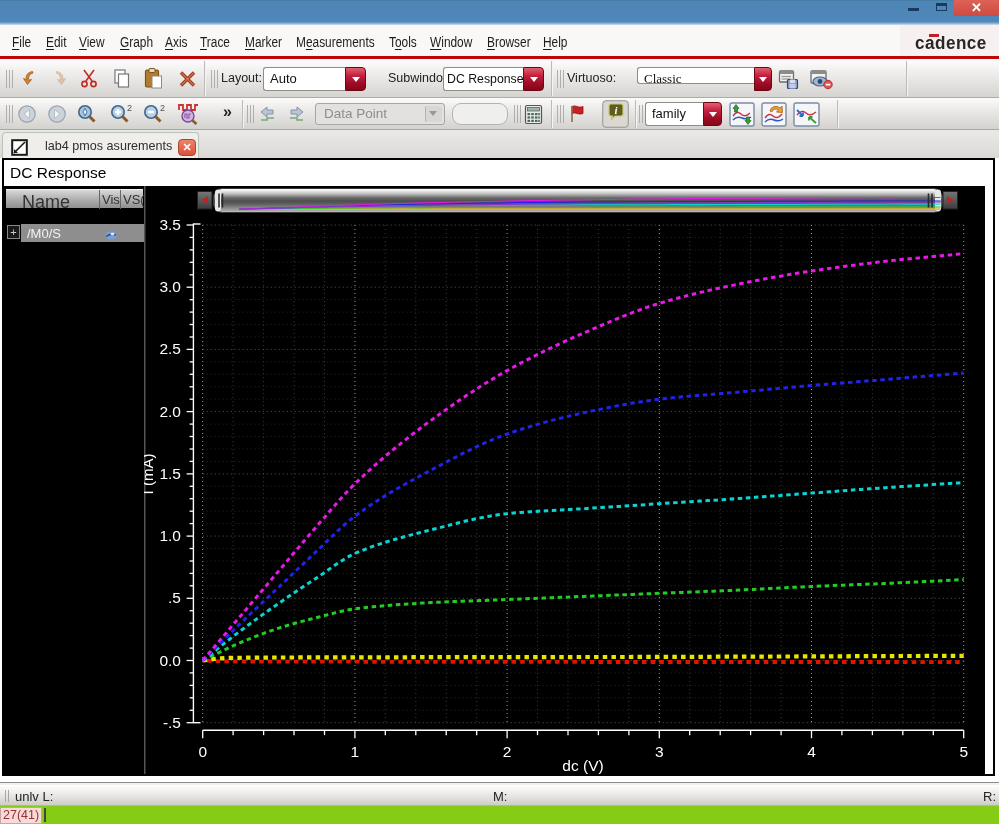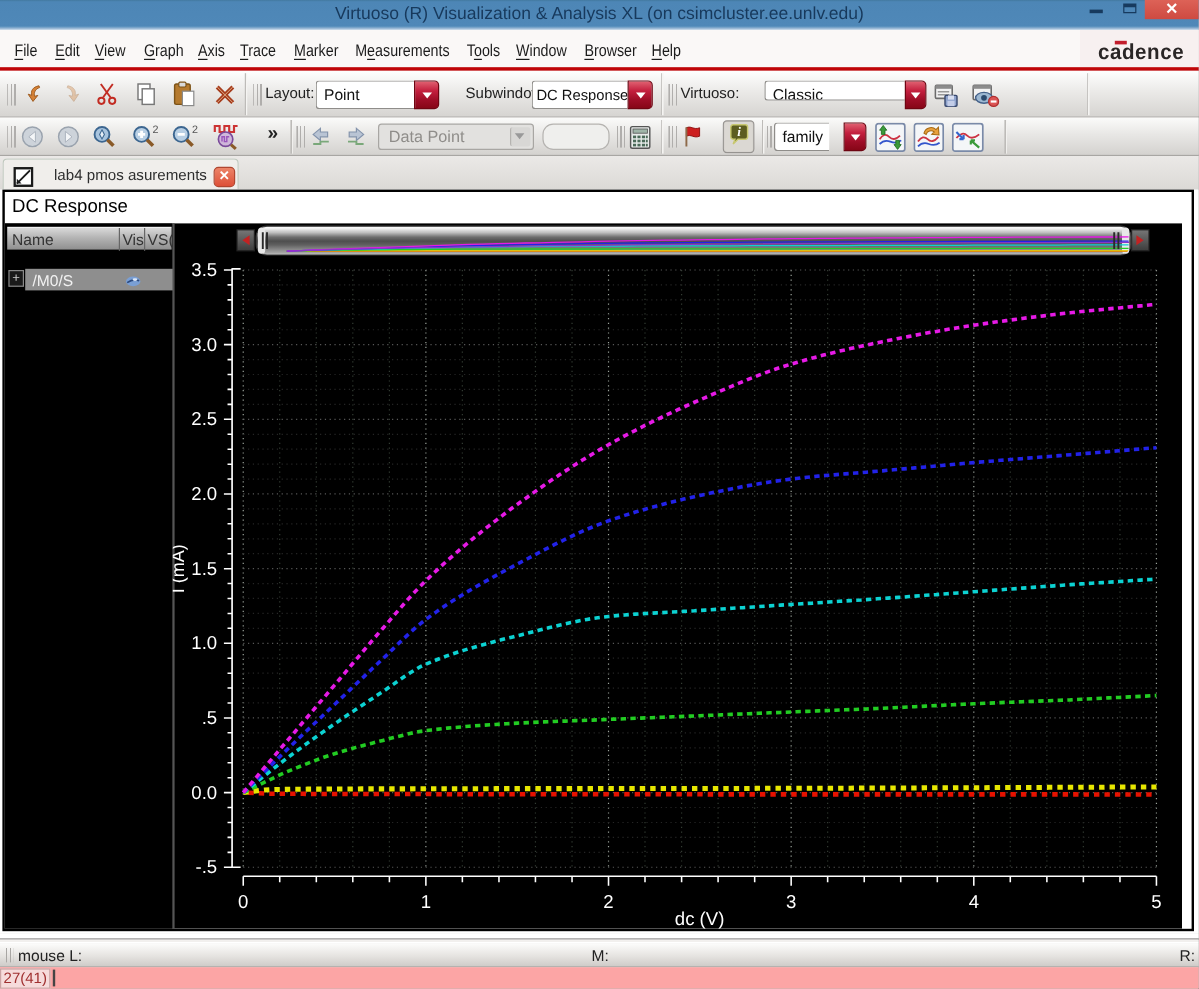--- a/index.html
+++ b/index.html
@@ -12,21 +12,20 @@
   .combo { background:#fff; border:1px solid #8f8d8a; border-right:none; border-radius:3px 0 0 3px; font-size:13px; color:#111; padding-left:6px; white-space:nowrap; overflow:hidden; }
   .rbtn { background:linear-gradient(#e06070 0%,#c41f3e 35%,#9d0d26 70%,#870617 100%); border:1px solid #6e0512; border-radius:0 4px 4px 0; }
   .rbtn:after { content:""; position:absolute; left:50%; top:50%; margin:-2px 0 0 -4px; border:4px solid transparent; border-top:5px solid #fff; }
   u { text-decoration:underline; text-underline-offset:2px; }
   .vsep { width:2px; background:linear-gradient(90deg,#bdbbb8 0 1px,#f5f4f2 1px 2px); }
 </style>
 </head>
 <body>
 
 <div class="abs" style="left:0;top:0;width:999px;height:25px;background:linear-gradient(#42799f 0%,#4d86b6 6%,#4f88b8 85%,#5e93bf 89%,#9ab9d6 95%,#d3e1ee 100%);">
-  <div class="abs" style="left:0;top:4px;width:100%;text-align:center;font-size:14.6px;color:#17395c;">Virtuoso (R) Visualization &amp; Analysis XL (on csimcluster.ee.unlv.edu)</div>
   <div class="abs" style="left:908px;top:8px;width:11px;height:3px;background:#173a5e;"></div>
   <div class="abs" style="left:936px;top:3px;width:11px;height:8px;border:1.5px solid #173a5e;border-top:3px solid #173a5e;"></div>
   <div class="abs" style="left:954px;top:0;width:45px;height:16px;background:linear-gradient(#dd6257,#ce4a41);color:#fff;text-align:center;font-size:13px;font-weight:bold;line-height:15px;">✕</div>
 </div>
 
 <div class="abs" style="left:0;top:25px;width:999px;height:31px;background:#faf8f7;">
   <div class="abs" style="left:900px;top:0;width:99px;height:31px;background:#f7f0f0;"></div>
   <div class="abs mi" style="left:12px;top:9px;"><u>F</u>ile</div>
   <div class="abs mi" style="left:46px;top:9px;"><u>E</u>dit</div>
   <div class="abs mi" style="left:79px;top:9px;"><u>V</u>iew</div>
@@ -75,29 +74,29 @@
           <line x1="17" y1="3.5" x2="4" y2="16.5"></line>
         </g>
         <g stroke="#e0b089" stroke-width="0.8">
           <line x1="4" y1="3.5" x2="17" y2="16.5"></line>
           <line x1="17" y1="3.5" x2="4" y2="16.5"></line>
         </g>
       </svg></div>
   <div class="abs vsep" style="left:204px;top:2px;height:35px;"></div>
   <div class="abs grip" style="left:211px;top:11px;"></div>
   <div class="abs lbl" style="left:221px;top:12px;">Layout:</div>
-  <div class="abs combo" style="left:263px;top:8px;width:82px;height:24px;line-height:22px;">Point</div>
+  <div class="abs combo" style="left:263px;top:8px;width:82px;height:24px;line-height:22px;">Auto</div>
   <div class="abs rbtn" style="left:345px;top:8px;width:21px;height:24px;"></div>
   <div class="abs lbl" style="left:388px;top:12px;">Subwindows:</div>
   <div class="abs combo" style="left:443px;top:8px;width:80px;height:24px;line-height:22px;font-size:12.3px;padding-left:3px;">DC Response</div>
   <div class="abs rbtn" style="left:523px;top:8px;width:21px;height:24px;"></div>
   <div class="abs vsep" style="left:551px;top:2px;height:35px;"></div>
   <div class="abs grip" style="left:557px;top:11px;"></div>
   <div class="abs lbl" style="left:567px;top:12px;">Virtuoso:</div>
-  <div class="abs combo" style="left:637px;top:8px;width:117px;height:17px;line-height:22px;">Classic</div>
+  <div class="abs combo" style="left:637px;top:8px;width:117px;height:17px;line-height:22px;font-family:Liberation Serif, serif;">Classic</div>
   <div class="abs rbtn" style="left:754px;top:8px;width:18px;height:24px;"></div>
   <div class="abs" id="ic-wsave" style="left:778px;top:10px;"><svg width="22" height="21" viewBox="0 0 22 21">
         <rect x="1.5" y="2" width="14" height="11" rx="1" fill="#f2f2f2" stroke="#6b6b6b" stroke-width="1.3"></rect>
         <rect x="1.5" y="2" width="14" height="3" fill="#8c8c8c"></rect>
         <line x1="3.5" y1="7.5" x2="13" y2="7.5" stroke="#999" stroke-width="1.3"></line>
         <line x1="3.5" y1="10" x2="13" y2="10" stroke="#999" stroke-width="1.3"></line>
         <rect x="9.5" y="10.5" width="10" height="9" rx="1" fill="#8fa3cc" stroke="#39496e" stroke-width="1.2"></rect>
         <rect x="12" y="10.5" width="5" height="3.5" fill="#d8def0"></rect>
         <rect x="11.5" y="15" width="6" height="4.5" fill="#c3cde8"></rect>
       </svg></div>
@@ -188,21 +187,21 @@
         <line x1="4" y1="2" x2="4" y2="18" stroke="#8e6a4a" stroke-width="1.6"></line>
       </svg></div>
   <div class="abs" id="ic-info" style="left:602px;top:2px;"><svg width="27" height="28" viewBox="0 0 27 28">
         <rect x="0.75" y="0.75" width="25.5" height="26.5" rx="3" fill="#d2cfca" stroke="#969390"></rect>
         <rect x="1.75" y="1.75" width="23.5" height="24.5" rx="2" fill="#dbd8d3"></rect>
         <path d="M7 6 Q7 4 9 4 L19 4 Q21 4 21 6 L21 14 Q21 16 19 16 L13 16 L9 20 L10.5 16 L9 16 Q7 16 7 14 Z" fill="#5d5d20" stroke="#c8c870" stroke-width="1.2"></path>
         <text x="14" y="13.5" font-family="Liberation Serif" font-size="11" font-style="italic" font-weight="bold" fill="#fff" text-anchor="middle">i</text>
       </svg></div>
   <div class="abs vsep" style="left:635px;top:2px;height:28px;"></div>
   <div class="abs grip" style="left:639px;top:7px;"></div>
-  <div class="abs combo" style="left:645px;top:4px;width:46px;height:24px;line-height:22px;">family</div>
+  <div class="abs combo" style="left:645px;top:4px;width:58px;height:24px;line-height:22px;">family</div>
   <div class="abs rbtn" style="left:703px;top:4px;width:19px;height:24px;"></div>
   <div class="abs" id="ic-ch1" style="left:729px;top:4px;"><svg width="26" height="25" viewBox="0 0 26 25">
         <rect x="1" y="1" width="24" height="23" rx="2" fill="#f4f6f8" stroke="#7a8aa8" stroke-width="1.4"></rect>
         <path d="M4 14 Q8 8 12 12 T21 11" fill="none" stroke="#cc3344" stroke-width="1.5"></path>
         <path d="M4 18 Q8 14 13 16 T22 15" fill="none" stroke="#3355cc" stroke-width="1.5"></path>
         <path d="M7 2.5 L10 6.5 L8.5 6.5 L8.5 10 L5.5 10 L5.5 6.5 L4 6.5 Z" fill="#3a9a3a" stroke="#1e6a1e" stroke-width="0.7"></path>
         <path d="M19 22.5 L16 18.5 L17.5 18.5 L17.5 15 L20.5 15 L20.5 18.5 L22 18.5 Z" fill="#3a9a3a" stroke="#1e6a1e" stroke-width="0.7"></path>
       </svg></div>
   <div class="abs" id="ic-ch2" style="left:761px;top:4px;"><svg width="26" height="25" viewBox="0 0 26 25">
         <rect x="1" y="1" width="24" height="23" rx="2" fill="#f4f6f8" stroke="#7a8aa8" stroke-width="1.4"></rect>
@@ -230,21 +229,21 @@
   <div class="abs" style="left:178px;top:9px;width:18px;height:17px;background:linear-gradient(#ec8468,#dd5038);border:1px solid #b04630;border-radius:4px;color:#fff;font-size:11px;font-weight:bold;text-align:center;line-height:15px;">✕</div>
 </div>
 
 <div class="abs" style="left:0;top:158px;width:999px;height:620px;background:#fff;">
   <div class="abs" style="left:2px;top:0;width:993px;height:618px;border:2px solid #000;background:#fff;"></div>
 
   <div class="abs" style="left:10px;top:6px;font-size:15.5px;color:#000;">DC Response</div>
 
   <div class="abs" style="left:4px;top:28px;width:140px;height:588px;background:#000;"></div>
   <div class="abs" style="left:6px;top:31px;width:137px;height:19px;background:linear-gradient(#d9d9d9,#b4b4b4 45%,#8f8f8f);border-top:1px solid #f0f0f0;">
-    <span class="abs" style="left:4px;top:2px;font-size:13px;color:#333;">Name</span>
+    <span class="abs" style="left:16px;top:2px;font-size:18px;color:#333;">Name</span>
     <span class="abs" style="left:93px;top:0;width:1px;height:19px;background:#666;"></span>
     <span class="abs" style="left:96px;top:2px;font-size:13px;color:#333;">Vis</span>
     <span class="abs" style="left:114px;top:0;width:1px;height:19px;background:#666;"></span>
     <span class="abs" style="left:117px;top:2px;font-size:13px;color:#333;">VS(</span>
   </div>
   <div class="abs" id="tree-row" style="left:4px;top:66px;width:140px;height:18px;">
     <span class="abs" style="left:3px;top:1px;width:13px;height:14px;background:#1a1a1a;border:1px solid #888;color:#ccc;font-size:11px;text-align:center;line-height:12px;">+</span>
     <span class="abs" style="left:17px;top:0;width:123px;height:18px;background:#8e8e8e;"></span>
     <span class="abs" style="left:23px;top:2px;font-size:13px;color:#f2f2f2;">/M0/S</span>
     <span class="abs" id="ic-eye" style="left:100px;top:3px;"><svg width="14" height="11" viewBox="0 0 14 11">
@@ -463,20 +462,20 @@
         </clipPath>
 </defs>
 </svg>
 </div>
 
 <div class="abs" style="left:0;top:778px;width:999px;height:4px;background:#fff;"></div>
 <div class="abs" style="left:0;top:782px;width:999px;height:1px;background:#8a8a8a;"></div>
 <div class="abs" style="left:0;top:783px;width:999px;height:2px;background:#f2f0ee;"></div>
 <div class="abs" style="left:0;top:785px;width:999px;height:21px;background:linear-gradient(#fdfdfc,#e6e4e1 55%,#cfccc9);border-top:1px solid #fff;border-bottom:1px solid #b5b2af;">
   <div class="abs" style="left:5px;top:4px;width:6px;height:12px;background:repeating-linear-gradient(90deg,#a8a6a3 0 1px,transparent 1px 3px);"></div>
-  <div class="abs" style="left:15px;top:3px;font-size:13px;color:#222;">mouse L:</div>
+  <div class="abs" style="left:15px;top:3px;font-size:13px;color:#222;">unlv L:</div>
   <div class="abs" style="left:493px;top:3px;font-size:13px;color:#222;">M:</div>
   <div class="abs" style="left:983px;top:3px;font-size:13px;color:#222;">R:</div>
 </div>
-<div class="abs" style="left:0;top:806px;width:999px;height:18px;background:#fca5a5;">
+<div class="abs" style="left:0;top:806px;width:999px;height:18px;background:#84cc16;">
   <div class="abs" style="left:0;top:1px;width:42px;height:17px;background:#f6dbdb;border:1px solid #cba3a3;font-size:12.5px;color:#a03030;padding-left:2px;line-height:15px;">27(41)</div>
   <div class="abs" style="left:44px;top:2px;width:2px;height:14px;background:#444;"></div>
 </div>
 
 </body></html>

